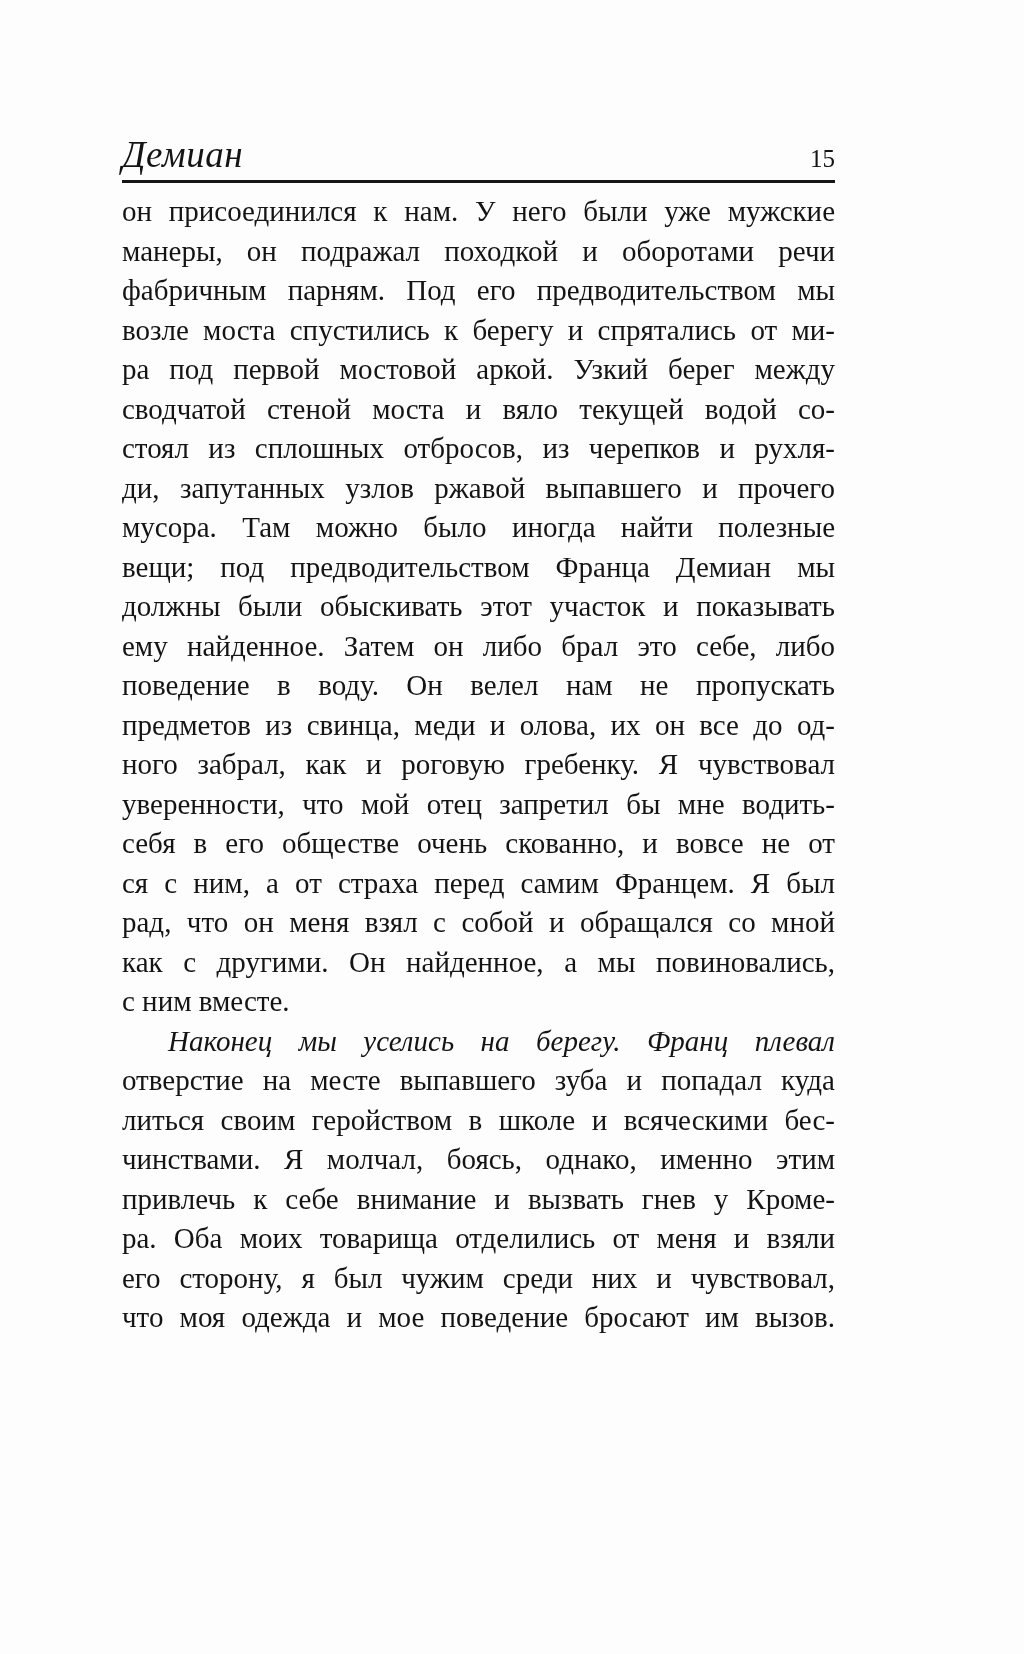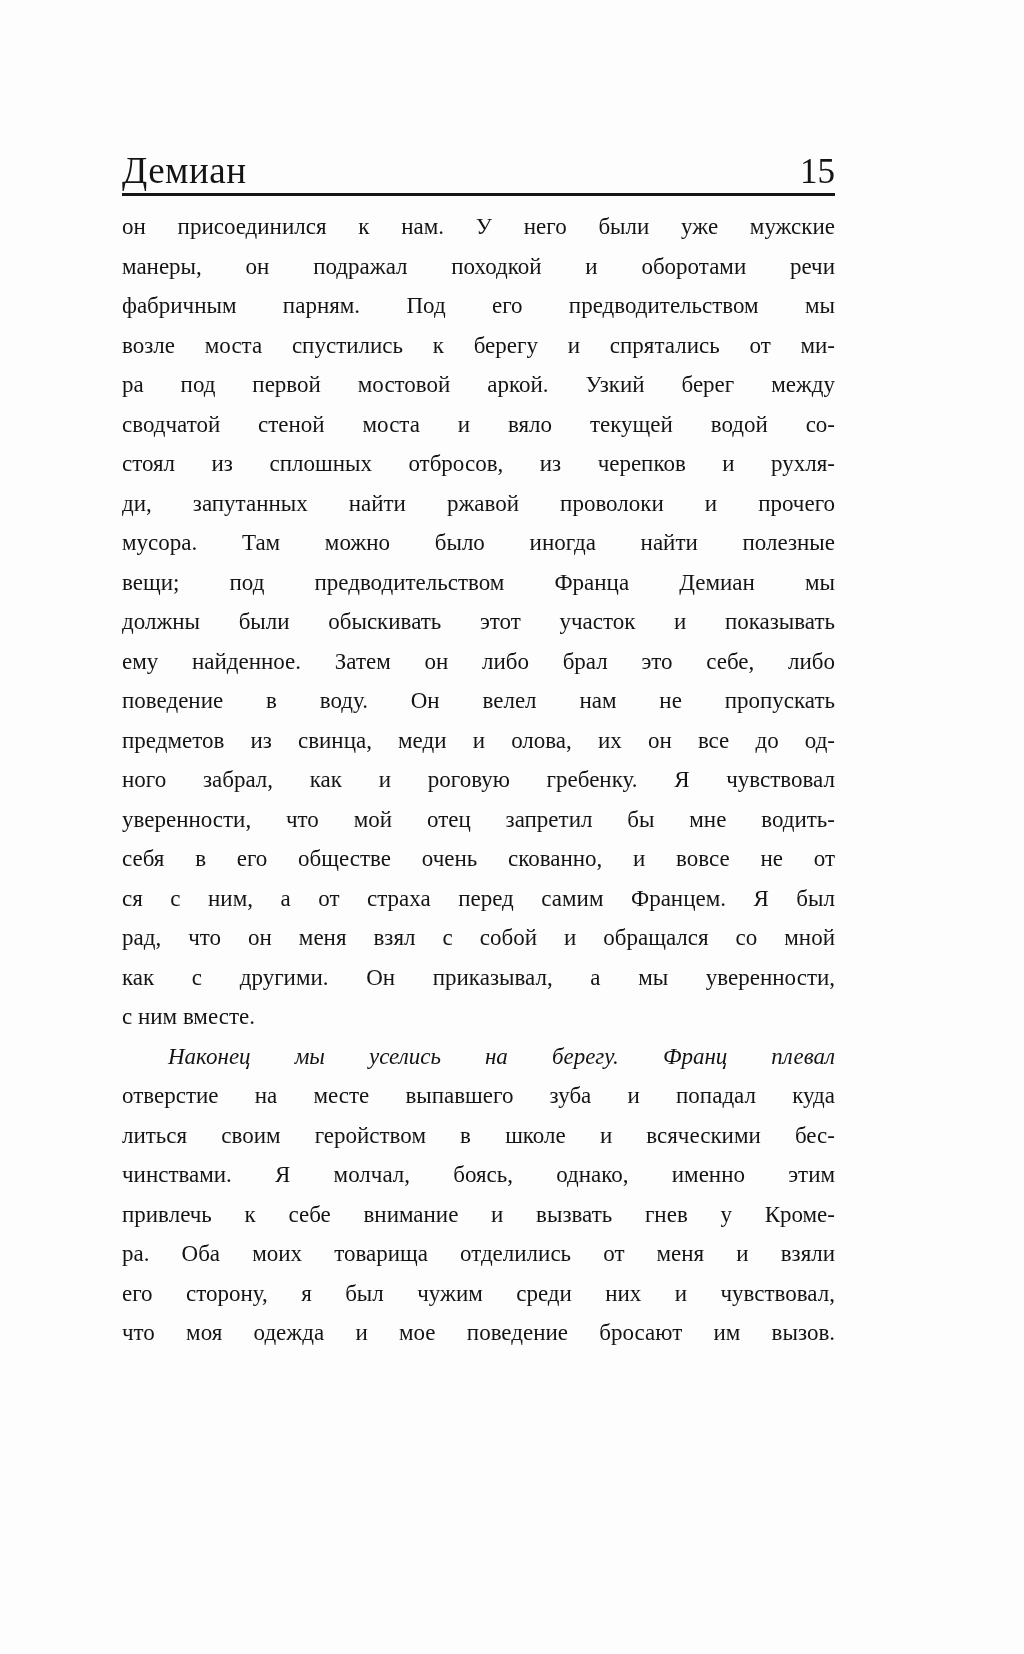--- a/index.html
+++ b/index.html
@@ -22,36 +22,36 @@
     left: 122px;
     top: 134px;
     width: 713px;
     display: flex;
     justify-content: space-between;
     align-items: baseline;
     border-bottom: 3px solid #161616;
     padding-bottom: 0;
   }
   .head-title {
+    font-style: italic;
     font-size: 37px;
     line-height: 42px;
     letter-spacing: 0.5px;
-    margin-top: 16px;
   }
   .head-page {
-    font-size: 35px;
+    font-size: 25px;
     line-height: 42px;
   }
   
   .text-block {
     position: absolute;
     left: 122px;
-    top: 207px;
+    top: 192px;
     width: 713px;
-    font-size: 23px;
+    font-size: 29px;
     line-height: 39.5px;
   }
   .paragraph { margin: 0; }
   .line {
     text-align: justify;
     text-align-last: justify;
     white-space: normal;
   }
   .line.indent {
     padding-left: 46px;
@@ -71,33 +71,33 @@
   </div>
   <div class="text-block">
       <div class="paragraph">
         <div class="line">он присоединился к нам. У него были уже мужские</div>
         <div class="line">манеры, он подражал походкой и оборотами речи</div>
         <div class="line">фабричным парням. Под его предводительством мы</div>
         <div class="line">возле моста спустились к берегу и спрятались от ми-</div>
         <div class="line">ра под первой мостовой аркой. Узкий берег между</div>
         <div class="line">сводчатой стеной моста и вяло текущей водой со-</div>
         <div class="line">стоял из сплошных отбросов, из черепков и рухля-</div>
-        <div class="line">ди, запутанных найти ржавой проволоки и прочего</div>
+        <div class="line">ди, запутанных узлов ржавой выпавшего и прочего</div>
         <div class="line">мусора. Там можно было иногда найти полезные</div>
         <div class="line">вещи; под предводительством Франца Демиан мы</div>
         <div class="line">должны были обыскивать этот участок и показывать</div>
         <div class="line">ему найденное. Затем он либо брал это себе, либо</div>
         <div class="line">поведение в воду. Он велел нам не пропускать</div>
         <div class="line">предметов из свинца, меди и олова, их он все до од-</div>
         <div class="line">ного забрал, как и роговую гребенку. Я чувствовал</div>
         <div class="line">уверенности, что мой отец запретил бы мне водить-</div>
         <div class="line">себя в его обществе очень скованно, и вовсе не от</div>
         <div class="line">ся с ним, а от страха перед самим Францем. Я был</div>
         <div class="line">рад, что он меня взял с собой и обращался со мной</div>
-        <div class="line">как с другими. Он приказывал, а мы уверенности,</div>
+        <div class="line">как с другими. Он найденное, а мы повиновались,</div>
         <div class="line last-left">с ним вместе.</div>
       </div>
       <div class="paragraph">
         <div class="line indent">Наконец мы уселись на берегу. Франц плевал</div>
         <div class="line">отверстие на месте выпавшего зуба и попадал куда</div>
         <div class="line">литься своим геройством в школе и всяческими бес-</div>
         <div class="line">чинствами. Я молчал, боясь, однако, именно этим</div>
         <div class="line">привлечь к себе внимание и вызвать гнев у Кроме-</div>
         <div class="line">ра. Оба моих товарища отделились от меня и взяли</div>
         <div class="line">его сторону, я был чужим среди них и чувствовал,</div>

